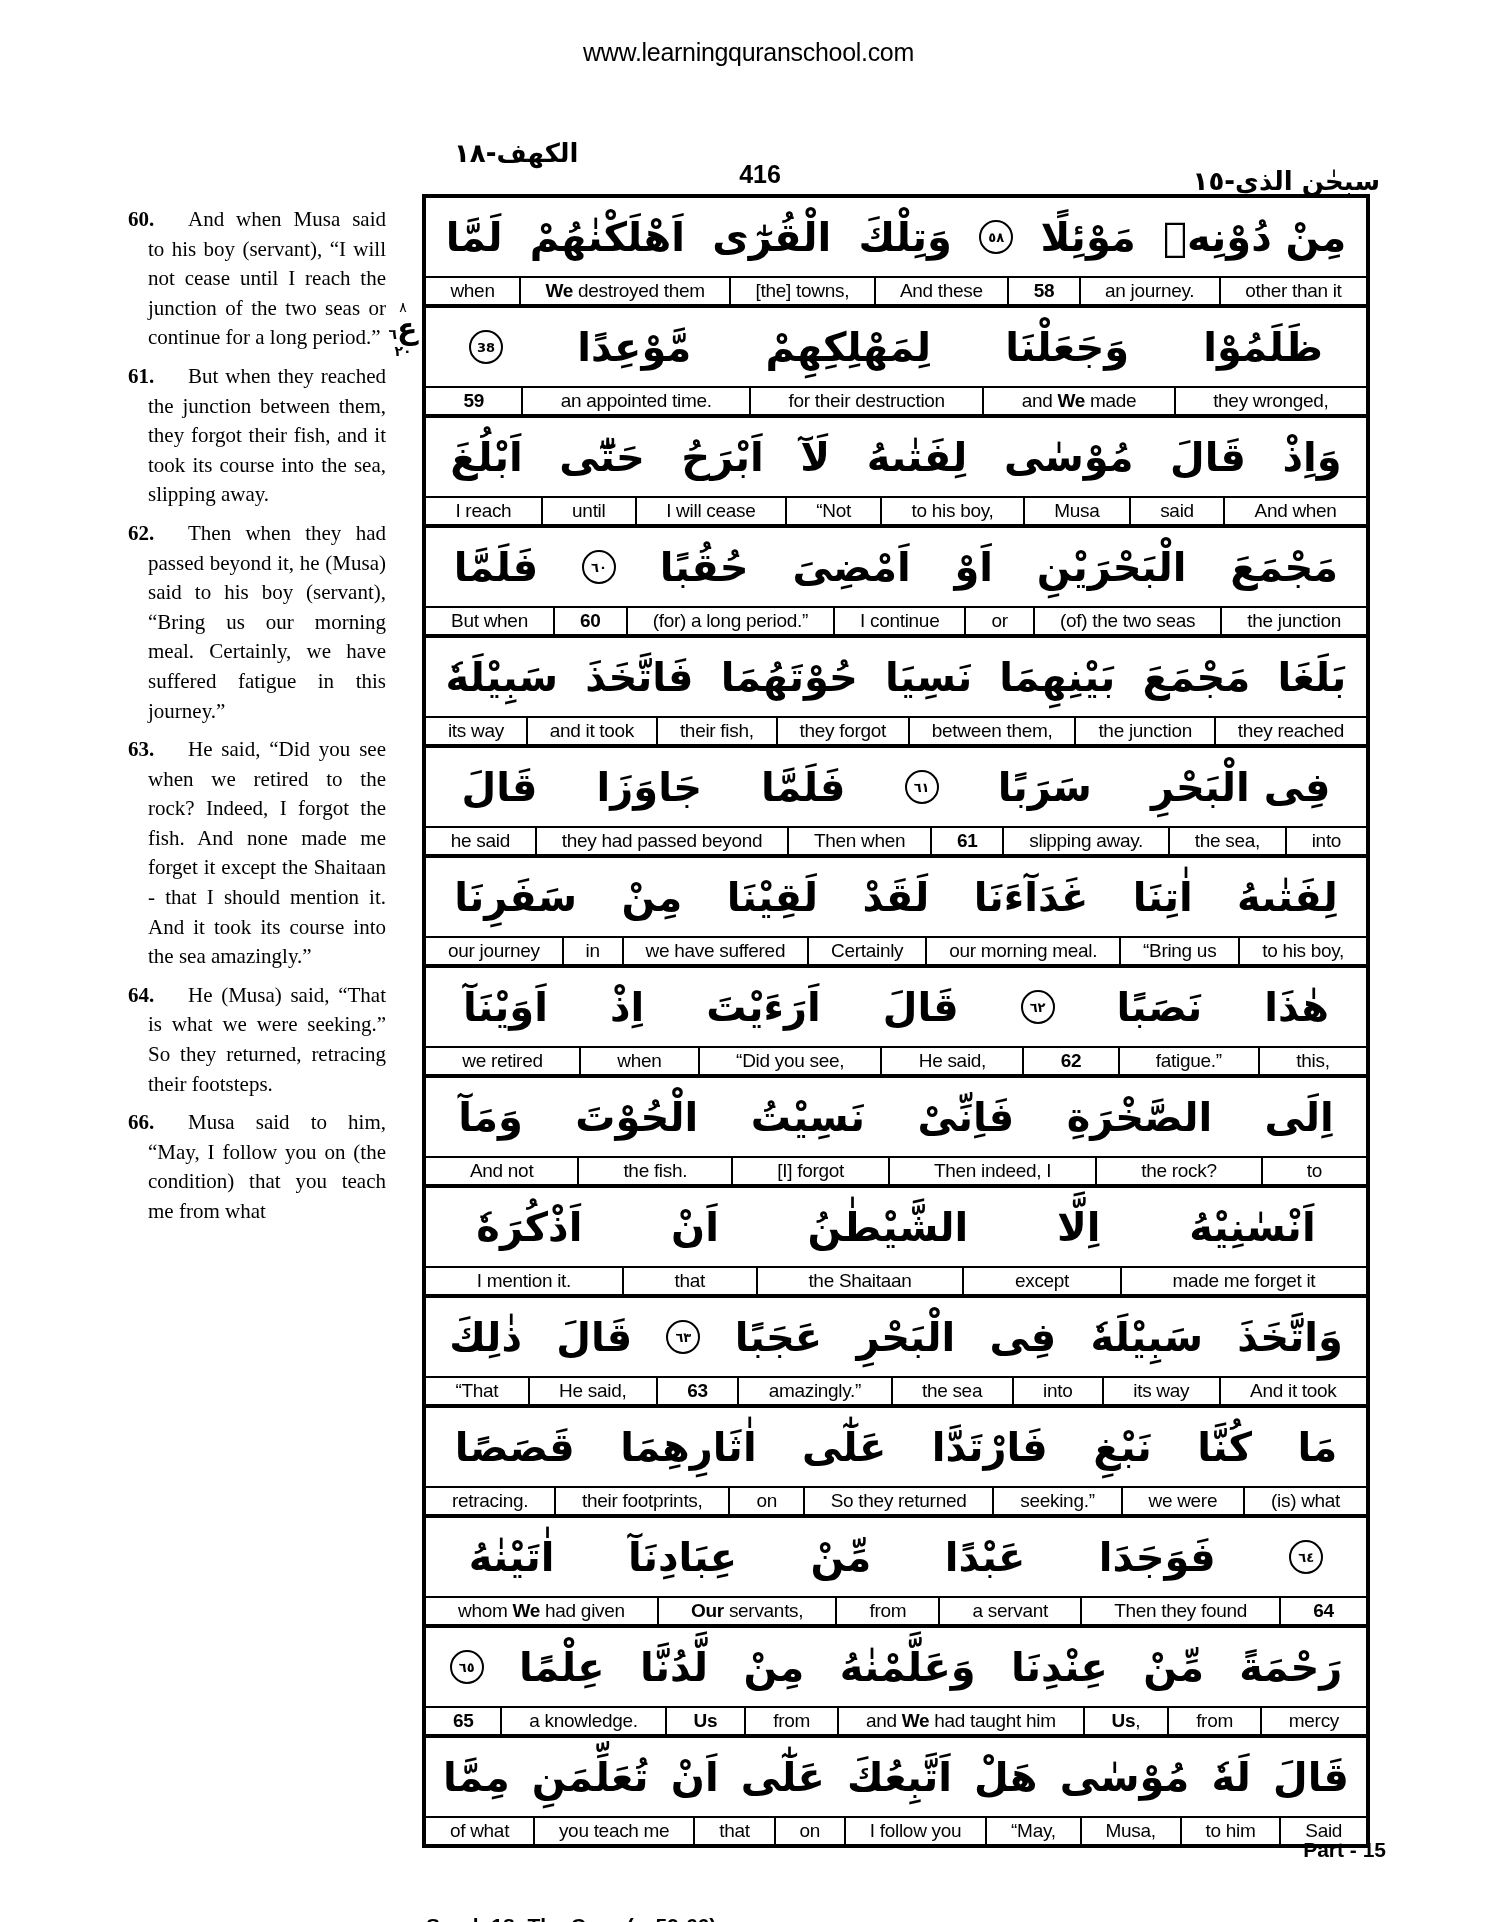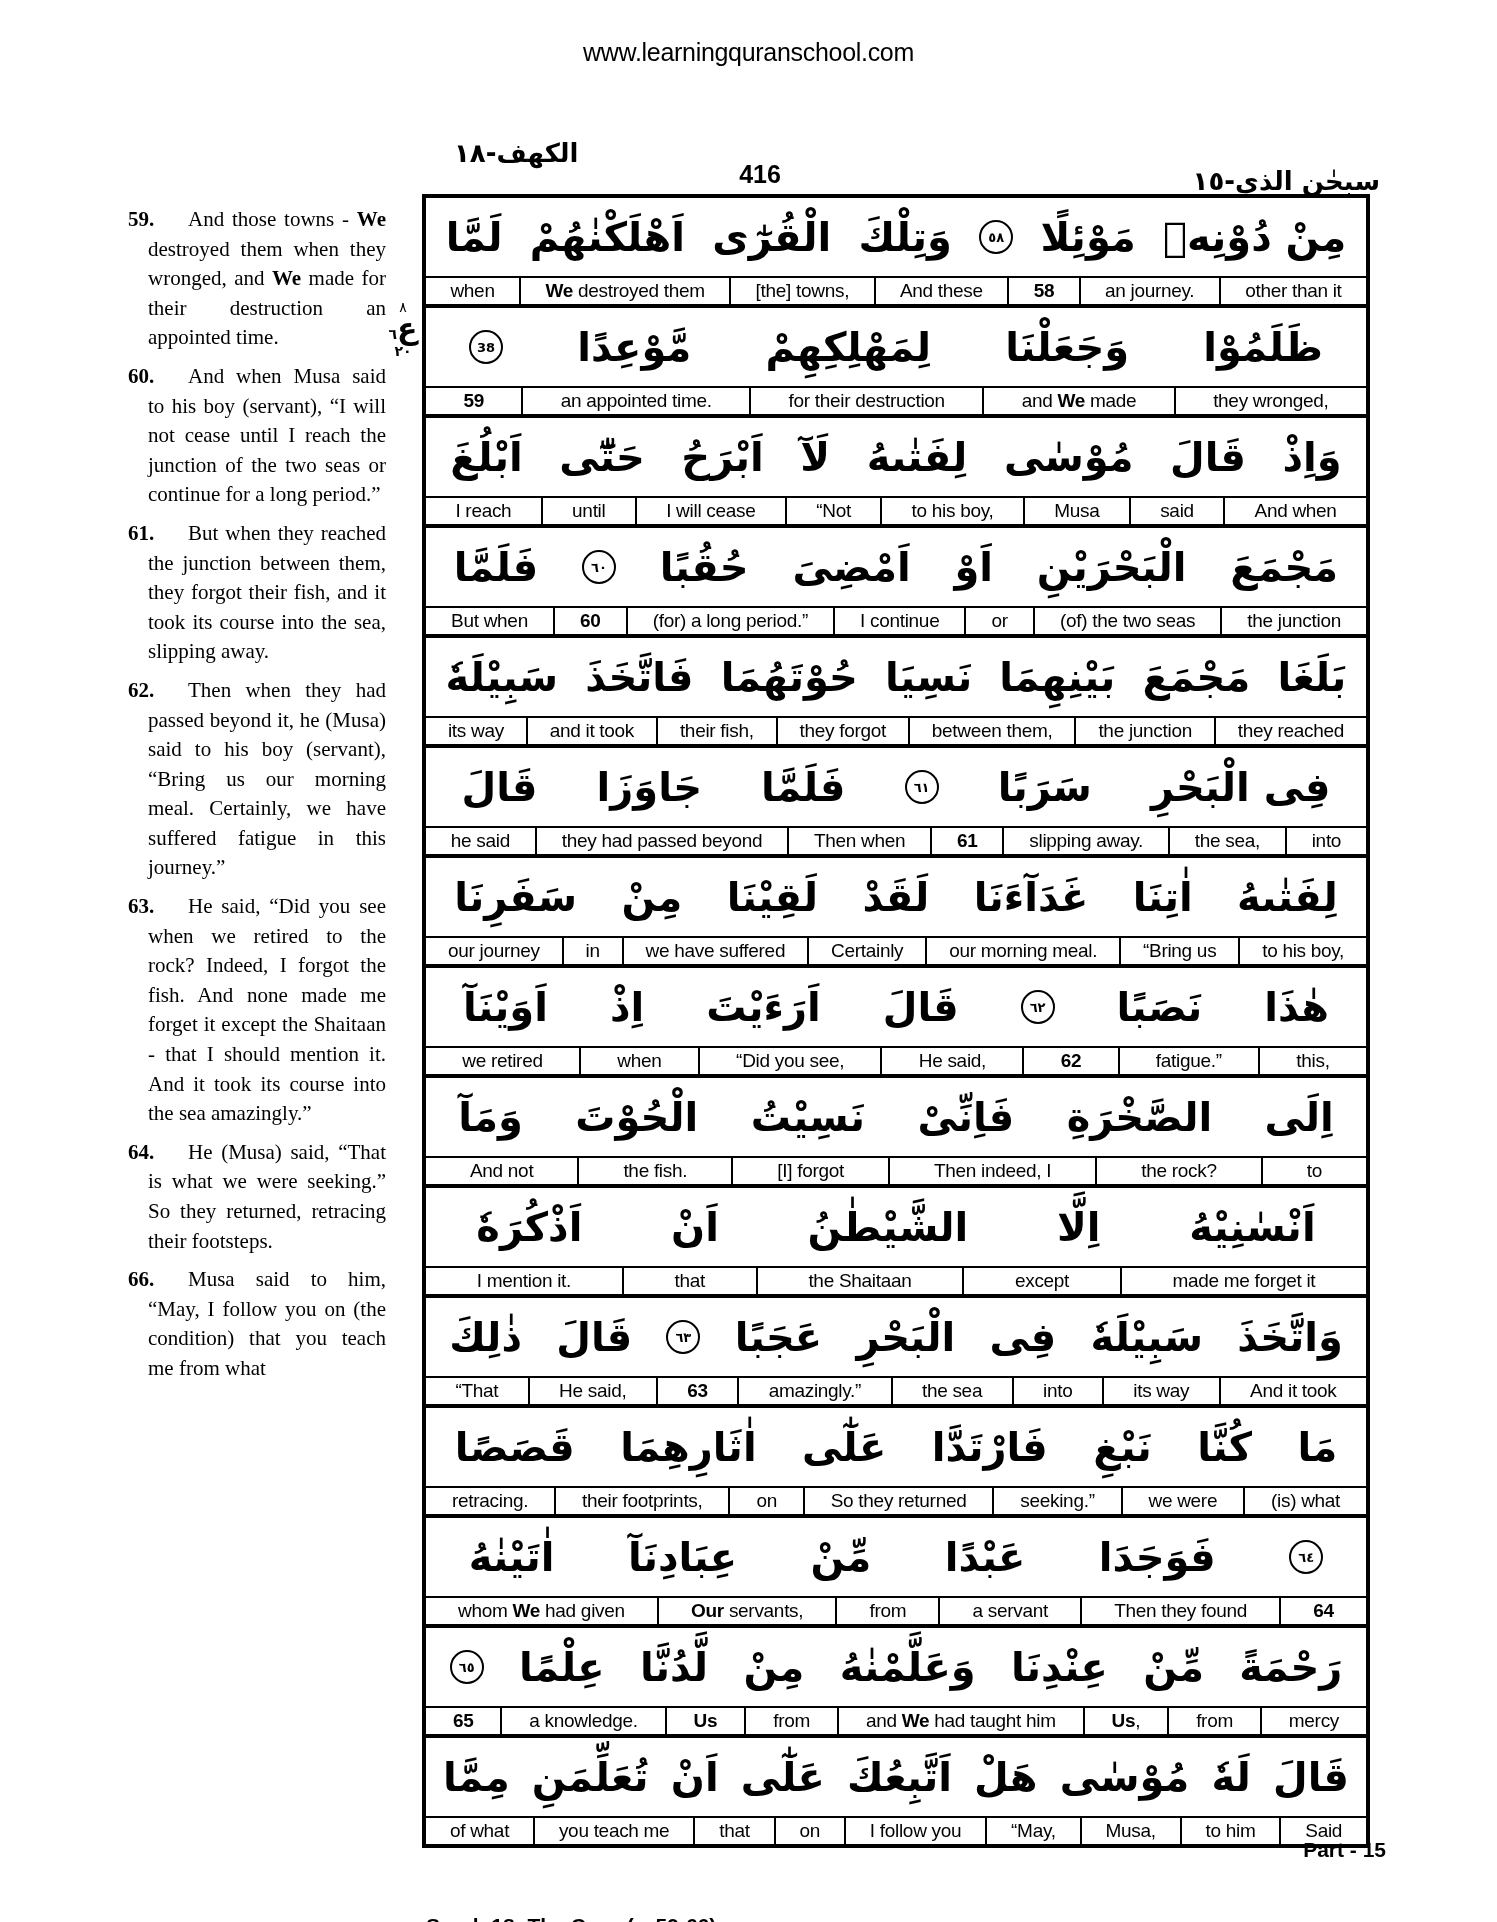--- a/index.html
+++ b/index.html
@@ -52,21 +52,20 @@
 </head>
 <body>
 
 <div class="site-url">www.learningquranschool.com</div>
 
 <div class="hdr-left">الكهف-١٨</div>
 <div class="hdr-page">416</div>
 <div class="hdr-right">سبحٰن الذى-١٥</div>
 
 <div class="commentary" id="commentary">
-    <div class="cm-verse"><span class="cm-num">59.</span><span class="cm-text">And those towns - <b>We</b> destroyed them when they wronged, and <b>We</b> made for their destruction an appointed time.</span></div>
     <div class="cm-verse"><span class="cm-num">60.</span><span class="cm-text">And when Musa said to his boy (servant), “I will not cease until I reach the junction of the two seas or continue for a long period.”</span></div>
     <div class="cm-verse"><span class="cm-num">61.</span><span class="cm-text">But when they reached the junction between them, they forgot their fish, and it took its course into the sea, slipping away.</span></div>
     <div class="cm-verse"><span class="cm-num">62.</span><span class="cm-text">Then when they had passed beyond it, he (Musa) said to his boy (servant), “Bring us our morning meal. Certainly, we have suffered fatigue in this journey.”</span></div>
     <div class="cm-verse"><span class="cm-num">63.</span><span class="cm-text">He said, “Did you see when we retired to the rock? Indeed, I forgot the fish. And none made me forget it except the Shaitaan - that I should mention it. And it took its course into the sea amazingly.”</span></div>
     <div class="cm-verse"><span class="cm-num">64.</span><span class="cm-text">He (Musa) said, “That is what we were seeking.” So they returned, retracing their footsteps.</span></div>
     <div class="cm-verse"><span class="cm-num">66.</span><span class="cm-text">Musa said to him, “May, I follow you on (the condition) that you teach me from what</span></div>
   </div>
 
 <div class="ruku">
   <span class="r-top">٨</span>

